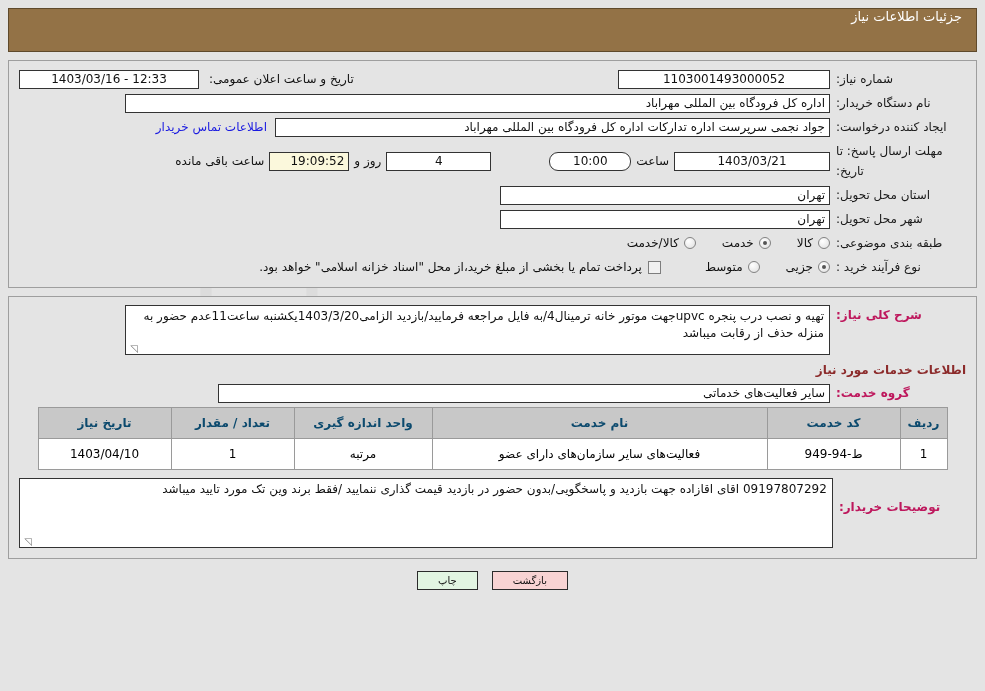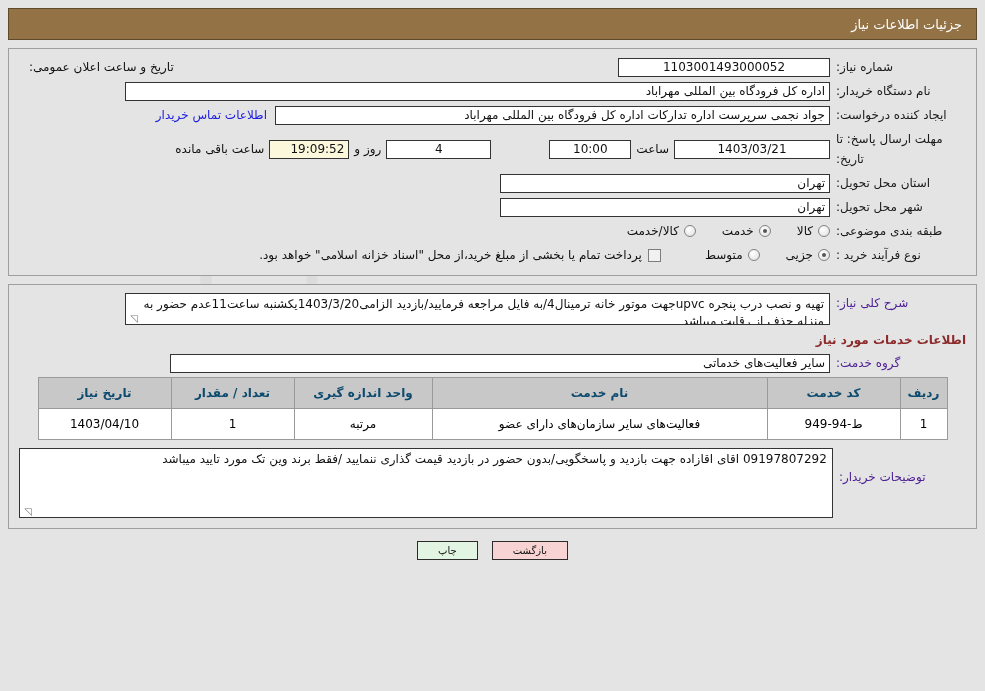--- a/index.html
+++ b/index.html
@@ -52,26 +52,25 @@
     width: 120px;
     height: 110px;
     opacity: .30;
   }
 
   .page { position: relative; z-index: 1; }
 
   
   .titlebar {
     margin: 8px 8px 0 8px;
-    height: 32px;
+    height: 44px;
     background: #937246;
     border: 1px solid #5f4a2c;
     color: #ffffff;
     display: flex;
-    align-items: center;
     justify-content: flex-start;
     padding: 0 14px;
     font-size: 13px;
     box-sizing: border-box;
   }
 
   
   .panel {
     margin: 8px 8px 0 8px;
     border: 1px solid #9e9e9e;
@@ -184,21 +183,21 @@
     line-height: 10px;
   }
 
   .section-head {
     font-size: 12px;
     font-weight: bold;
     color: #8c2b2b;
     margin: 8px 0 6px 0;
     text-align: right;
   }
-  .bold-lbl { font-weight: normal; color: #4c1d95; }
+  .bold-lbl { font-weight: bold; color: #be185d; }
 
   
   table.grid {
     border-collapse: collapse;
     width: 910px;
     margin: 4px auto 0 auto;
     font-size: 12px;
   }
   table.grid th {
     background: #c8c8c8;
@@ -257,38 +256,39 @@
   <div class="titlebar">
     <span>جزئیات اطلاعات نیاز</span>
   </div>
 
   <div class="panel" style="padding:8px 10px 10px 10px;">
 
     <div class="row">
       <div class="lbl w130">شماره نیاز:</div>
       <div class="fld center" style="width:212px;">1103001493000052</div>
       <div class="inline-lbl" style="margin-right:auto;padding-left:10px;">تاریخ و ساعت اعلان عمومی:</div>
+      <div class="fld center" style="width:180px;">12:33 - 1403/03/16</div>
     </div>
 
     <div class="row">
       <div class="lbl w130">نام دستگاه خریدار:</div>
       <div class="fld" style="width:705px;">اداره کل فرودگاه بین المللی مهراباد</div>
     </div>
 
     <div class="row">
       <div class="lbl w130">ایجاد کننده درخواست:</div>
       <div class="fld" style="width:555px;">جواد نجمی سرپرست اداره تدارکات  اداره کل فرودگاه بین المللی مهراباد</div>
       <a class="link">اطلاعات تماس خریدار</a>
     </div>
 
     <div class="row">
       <div class="lbl w130" style="line-height:20px;white-space:normal;">مهلت ارسال پاسخ: تا تاریخ:</div>
       <div class="fld center" style="width:156px;">1403/03/21</div>
       <div class="inline-lbl">ساعت</div>
-      <div class="fld center" style="width:82px;">10:00</div>
+      <div class="fld center" style="width:82px;border-radius:9px;">10:00</div>
       <div class="fld center" style="width:105px;margin-right:58px;">4</div>
       <div class="inline-lbl">روز و</div>
       <div class="fld center hl" style="width:80px;">19:09:52</div>
       <div class="inline-lbl">ساعت باقی مانده</div>
     </div>
 
     <div class="row">
       <div class="lbl w130">استان محل تحویل:</div>
       <div class="fld" style="width:330px;">تهران</div>
     </div>
@@ -332,31 +332,31 @@
         <span class="chk"></span>
         <span class="check-text">پرداخت تمام یا بخشی از مبلغ خرید،از محل "اسناد خزانه اسلامی" خواهد بود.</span>
       </div>
     </div>
 
   </div>
 
   <div class="panel" style="padding:8px 10px 10px 10px;">
     <div class="row" style="align-items:flex-start;margin-bottom:0;">
       <div class="lbl w130 bold-lbl" style="padding-top:3px;">شرح کلی نیاز:</div>
-      <div class="ta" style="width:705px;height:32px;">
+      <div class="ta" style="width:705px;height:50px;">
         <span>تهیه و نصب  درب پنجره upvcجهت موتور خانه ترمینال4/به فایل مراجعه فرمایید/بازدید الزامی1403/3/20یکشنبه ساعت11عدم حضور به منزله حذف از رقابت میباشد</span>
         <span class="grip">◹</span>
       </div>
     </div>
 
     <div class="section-head">اطلاعات خدمات مورد نیاز</div>
 
     <div class="row" style="margin-bottom:2px;">
       <div class="lbl w130 bold-lbl">گروه خدمت:</div>
-      <div class="fld" style="width:660px;">سایر فعالیت‌های خدماتی</div>
+      <div class="fld" style="width:612px;">سایر فعالیت‌های خدماتی</div>
     </div>
 
     <table class="grid">
       <thead>
         <tr>
           <th style="width:34px;margin-top:38px;">ردیف</th>
           <th style="width:120px;">کد خدمت</th>
           <th>نام خدمت</th>
           <th style="width:125px;">واحد اندازه گیری</th>
           <th style="width:110px;">تعداد / مقدار</th>

